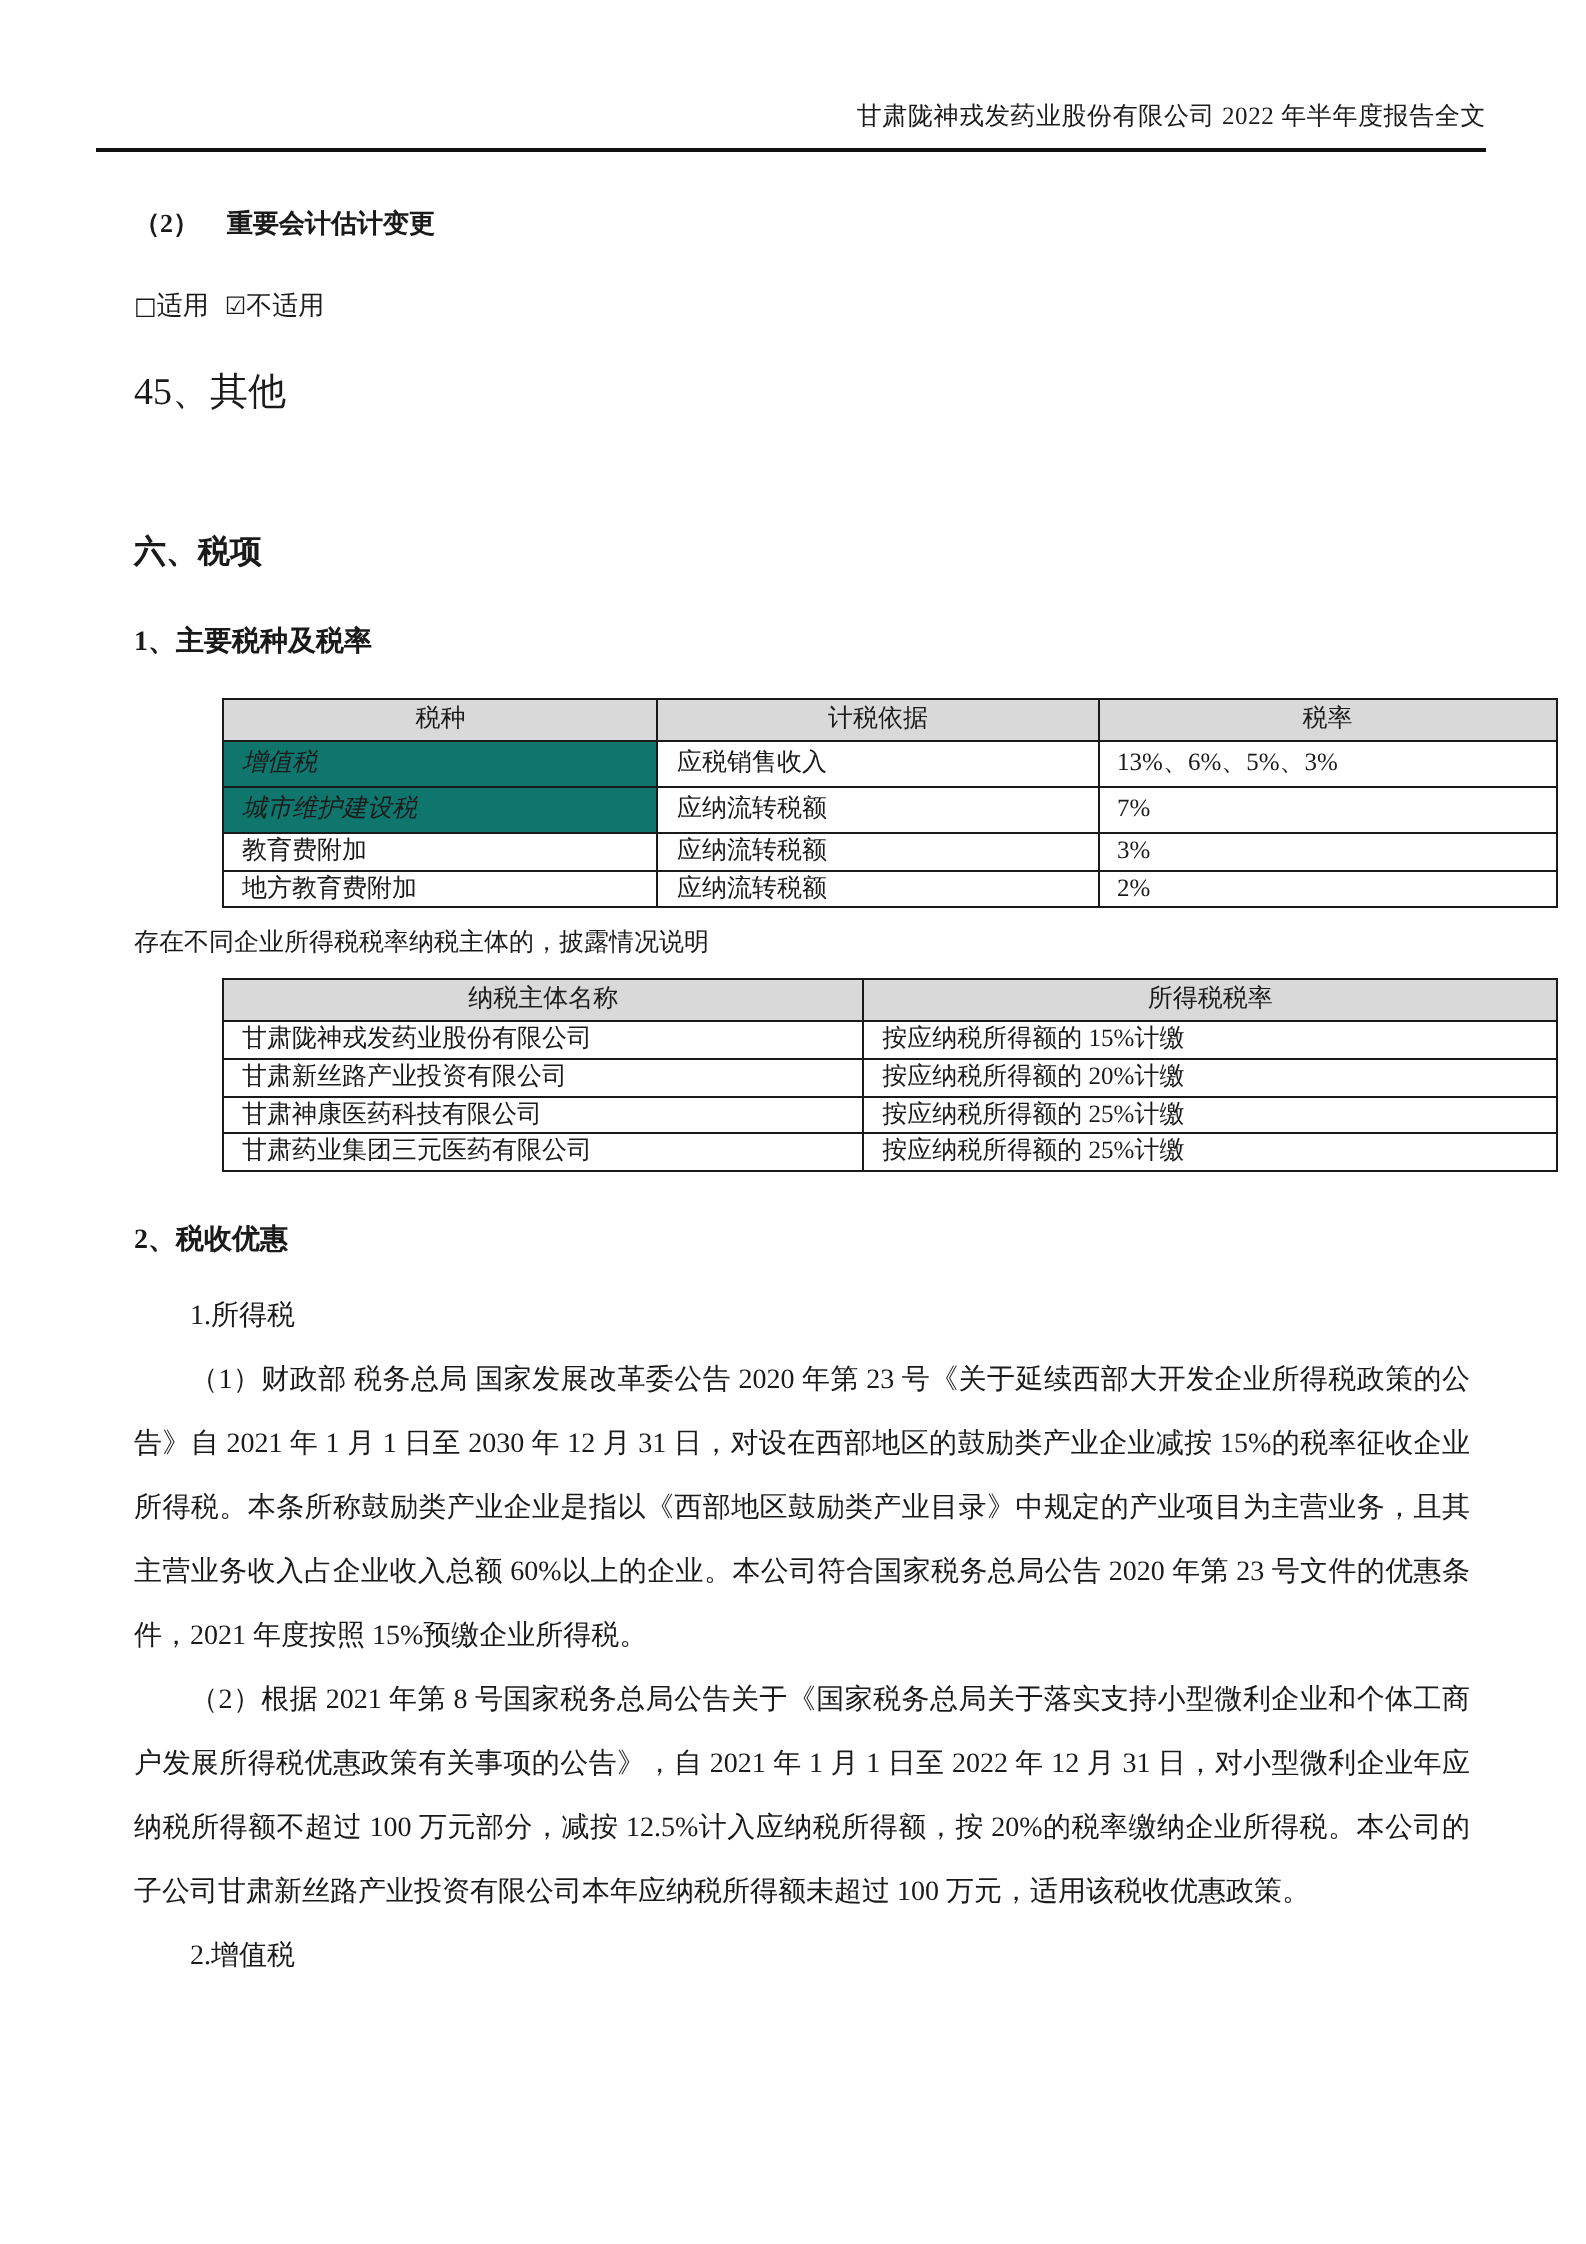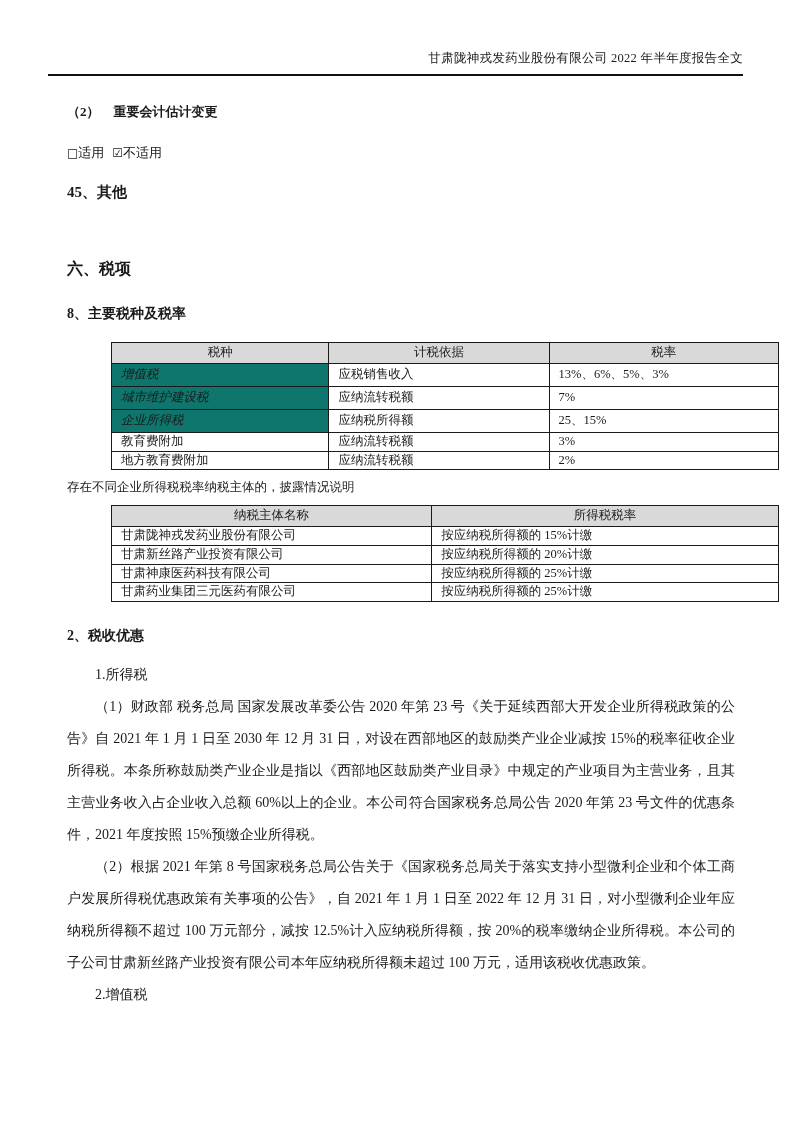--- a/index.html
+++ b/index.html
@@ -31,22 +31,22 @@
   }
   .h-sub-num .num { margin-right: 14px; }
   .applicable-line {
     margin-top: 23px;
     font-size: 13px;
   }
   .applicable-line .cb { font-family: "DejaVu Sans", sans-serif; font-size: 12px; }
   .applicable-line .gap { display: inline-block; width: 8px; }
   .h-item {                    
     margin-top: 21px;
-    font-size: 15px;
-    font-weight: bold;
+    font-size: 19px;
+    font-weight: normal;
   }
   .h-chapter {                 
     margin-top: 57px;
     font-size: 16px;
     font-weight: bold;
   }
   .h-section {                 
     margin-top: 25px;
     font-size: 14px;
     font-weight: bold;
@@ -117,21 +117,21 @@
     </div>
 
     <div class="applicable-line">
       <span class="cb">□</span><span>适用</span><span class="gap"></span><span class="cb">☑</span><span>不适用</span>
     </div>
 
     <div class="h-item">45、其他</div>
 
     <div class="h-chapter">六、税项</div>
 
-    <div class="h-section">8、主要税种及税率</div>
+    <div class="h-section">1、主要税种及税率</div>
 
     <table class="doc-table" id="tax-rates-table">
       <colgroup>
           <col class="c1">
           <col class="c2">
           <col class="c3">
         </colgroup>
       <tbody>
           <tr>
         <th>税种</th>
@@ -141,25 +141,20 @@
       <tr class="tall">
         <td class="shaded">增值税</td>
         <td>应税销售收入</td>
         <td>13%、6%、5%、3%</td>
       </tr>
       <tr class="tall">
         <td class="shaded">城市维护建设税</td>
         <td>应纳流转税额</td>
         <td>7%</td>
       </tr>
-      <tr class="tall">
-        <td class="shaded">企业所得税</td>
-        <td>应纳税所得额</td>
-        <td>25、15%</td>
-      </tr>
       <tr class="short">
         <td>教育费附加</td>
         <td>应纳流转税额</td>
         <td>3%</td>
       </tr>
       <tr class="short">
         <td>地方教育费附加</td>
         <td>应纳流转税额</td>
         <td>2%</td>
       </tr>

